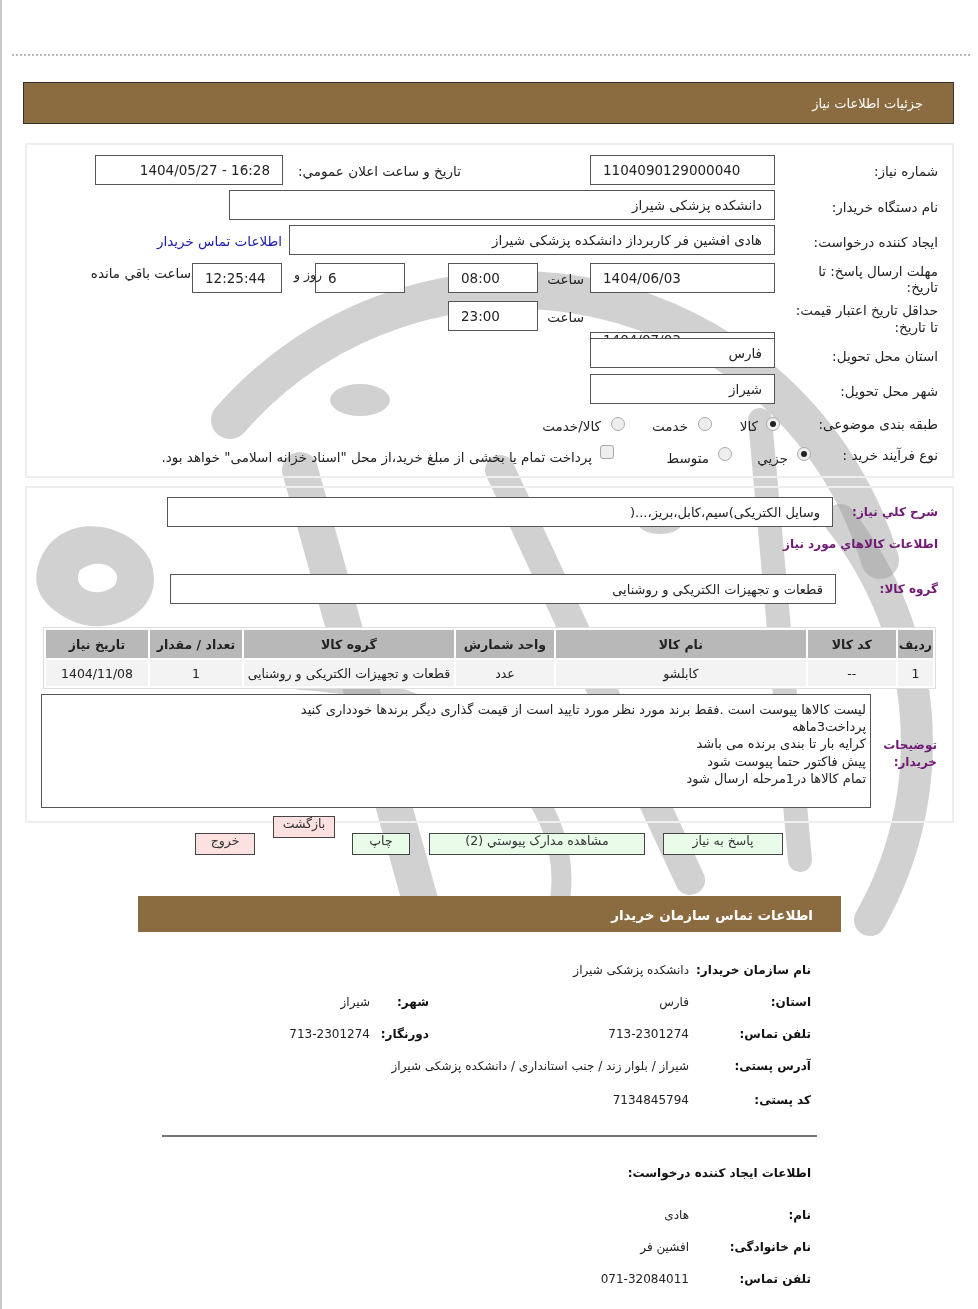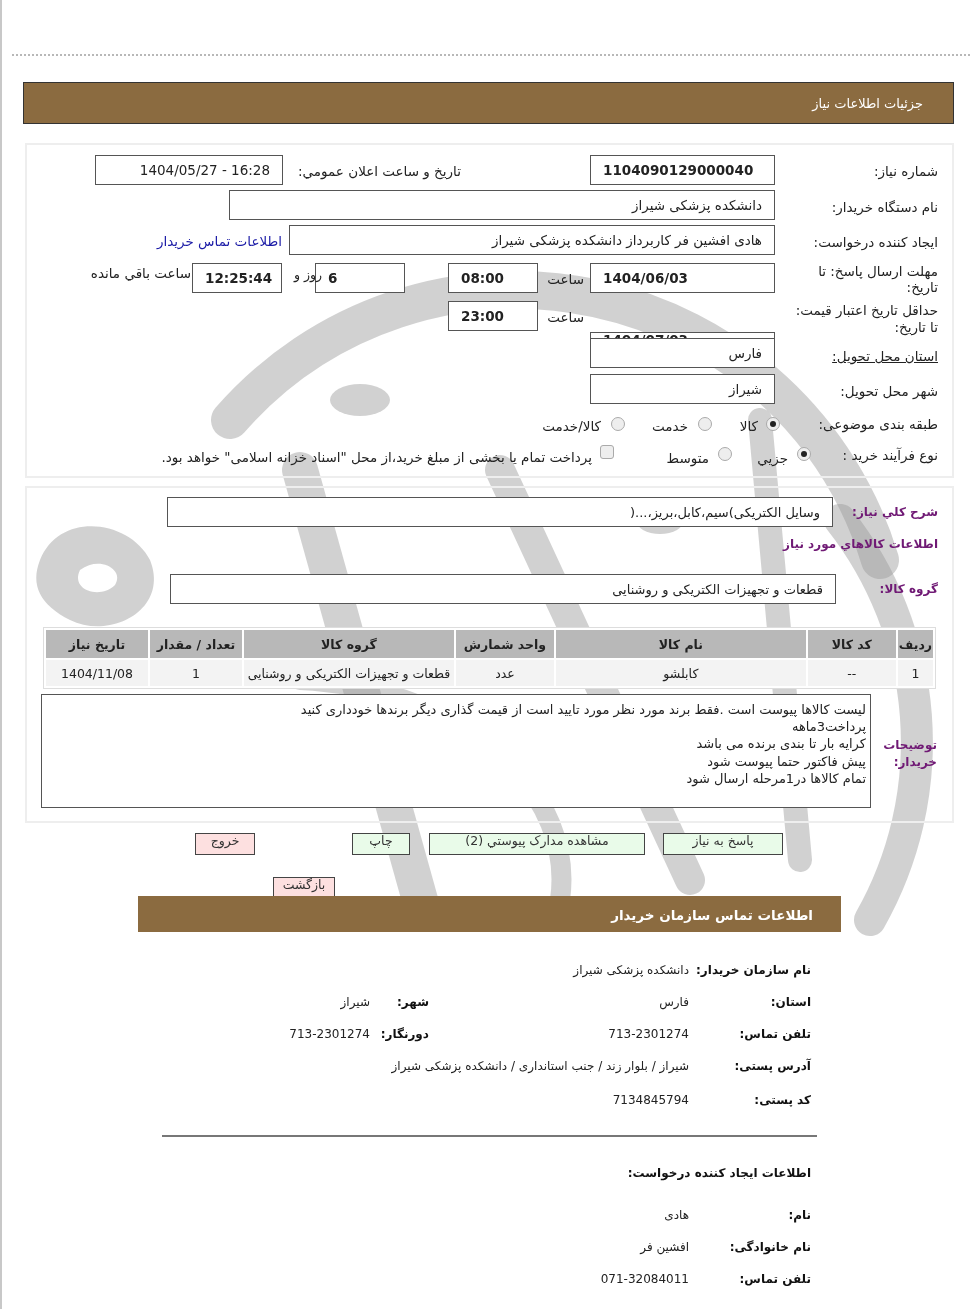--- a/index.html
+++ b/index.html
@@ -23,21 +23,21 @@
   .p1 { left: 25px; top: 143px; width: 929px; height: 335px; }
   .p2 { left: 25px; top: 486px; width: 929px; height: 337px; }
 
   .abs { position: absolute; z-index: 2; direction: rtl; }
   .label { font-size: 13.5px; color: #222; white-space: nowrap; }
   .box {
     position: absolute; z-index: 2; border: 1px solid #555; background: #fff;
     box-sizing: border-box; direction: rtl; font-size: 13.5px; padding: 0 12px;
     display: flex; align-items: center; justify-content: flex-start; white-space: nowrap; overflow: hidden;
   }
-  .box.ltr-val { justify-content: flex-end; font-weight: bold; }
+  .box.ltr-val { justify-content: flex-end; }
   .link { color: #1a1aa6; font-size: 13.5px; cursor: pointer; }
 
   .radio {
     position: absolute; z-index: 2; width: 14px; height: 14px; border-radius: 50%;
     border: 1px solid #aaa; background: #eee; box-sizing: border-box;
   }
   .radio.on::after {
     content: ""; position: absolute; left: 3px; top: 3px; width: 6px; height: 6px; border-radius: 50%; background: #222;
   }
   .checkbox {
@@ -133,21 +133,21 @@
 <div class="abs label" style="right:656px; top:267px; font-size:12.5px;">روز و</div>
 <div class="box ltr-val" style="left:192px; top:263px; width:90px; height:30px;">12:25:44</div>
 <div class="abs label" style="right:787px; top:265px;">ساعت باقي مانده</div>
 
 <div class="abs label" style="right:40px; top:302px;">حداقل تاریخ اعتبار قیمت:</div>
 <div class="abs label" style="right:40px; top:319px;">تا تاریخ:</div>
 <div class="box ltr-val" style="left:590px; top:301px; width:185px; height:16px;margin-top:31px;">1404/07/03</div>
 <div class="abs label" style="right:394px; top:309px;">ساعت</div>
 <div class="box ltr-val" style="left:448px; top:301px; width:90px; height:30px;">23:00</div>
 
-<div class="abs label" style="right:40px; top:348px;text-decoration:underline;">استان محل تحویل:</div>
+<div class="abs label" style="right:40px; top:348px;">استان محل تحویل:</div>
 <div class="box" style="left:590px; top:338px; width:185px; height:30px;">فارس</div>
 
 <div class="abs label" style="right:40px; top:383px;">شهر محل تحویل:</div>
 <div class="box" style="left:590px; top:374px; width:185px; height:30px;">شیراز</div>
 
 <div class="abs label" style="right:40px; top:416px;">طبقه بندی موضوعی:</div>
 <div class="radio on" style="left:766px; top:417px;"></div>
 <div class="abs label" style="right:220px; top:418px;">کالا</div>
 <div class="radio" style="left:698px; top:417px;"></div>
 <div class="abs label" style="right:290px; top:418px;">خدمت</div>
@@ -203,21 +203,21 @@
   <div>لیست کالاها پیوست است .فقط برند مورد نظر مورد تایید است از قیمت گذاری دیگر برندها خودداری کنید</div>
   <div>پرداخت3ماهه</div>
   <div>کرایه بار تا بندی برنده می باشد</div>
   <div>پیش فاکتور حتما پیوست شود</div>
   <div>تمام کالاها در1مرحله ارسال شود</div>
 </div>
 
 <div class="btn green" style="left:663px; top:833px; width:120px;">پاسخ به نیاز</div>
 <div class="btn green" style="left:429px; top:833px; width:216px;">مشاهده مدارک پیوستي (2)</div>
 <div class="btn green" style="left:352px; top:833px; width:58px;">چاپ</div>
-<div class="btn red" style="left:273px; top:877px; width:62px;">بازگشت</div>
+<div class="btn red" style="left:273px; top:816px; width:62px;">بازگشت</div>
 <div class="btn red" style="left:195px; top:833px; width:60px;">خروج</div>
 
 <div class="header-bar2">
   <span>اطلاعات تماس سازمان خریدار</span>
 </div>
 
 <div class="c-label" style="right:167px; top:963px;">نام سازمان خریدار:</div>
 <div class="c-val" style="right:289px; top:963px;">دانشکده پزشکی شیراز</div>
 
 <div class="c-label" style="right:167px; top:995px;margin-left:47px;">استان:</div>

